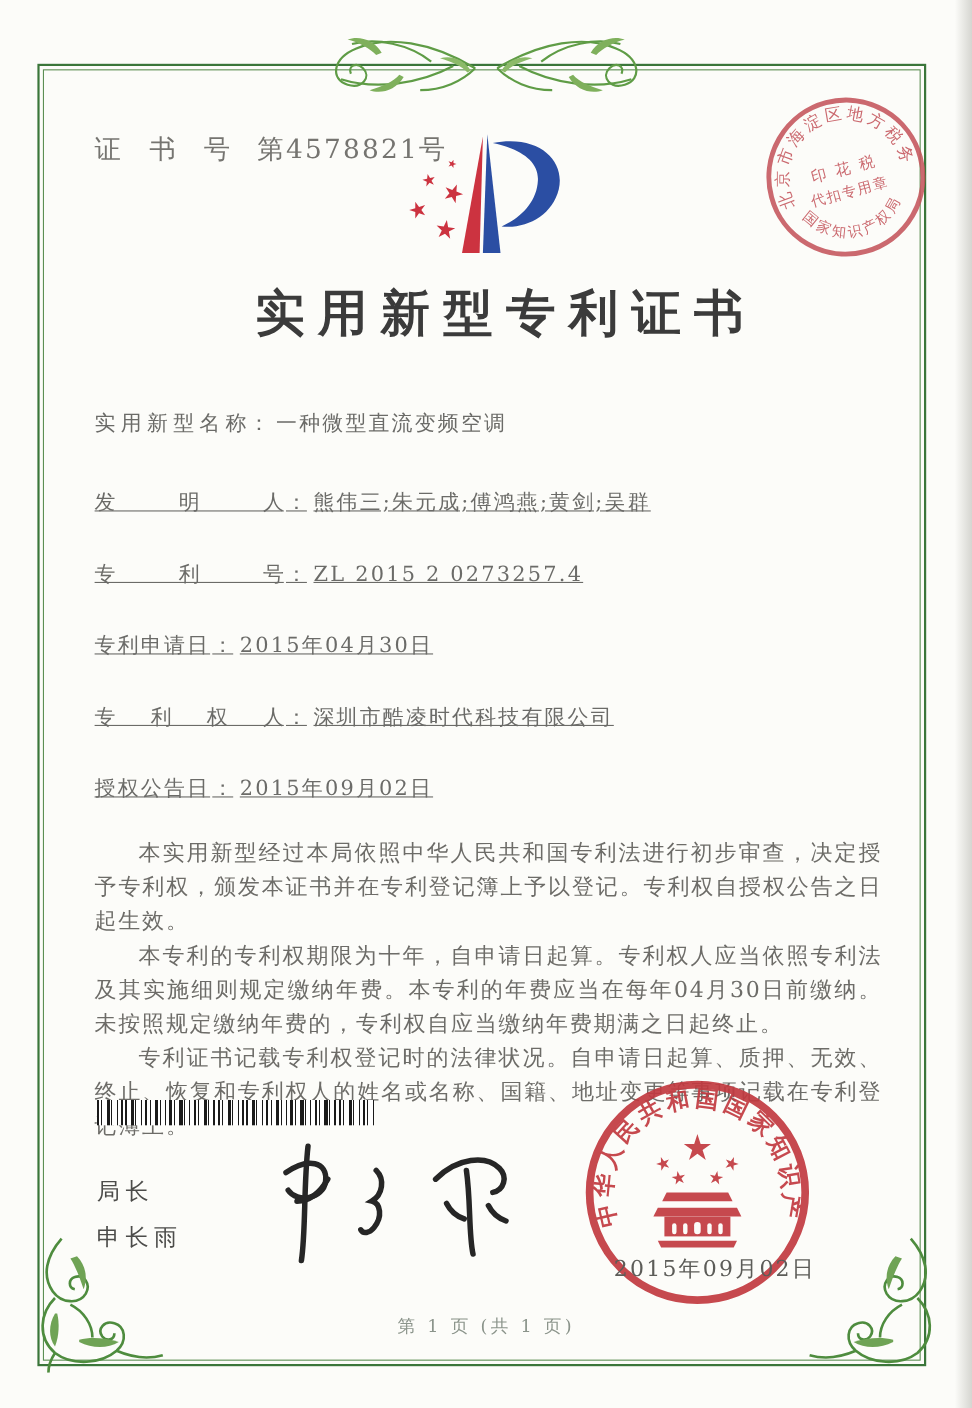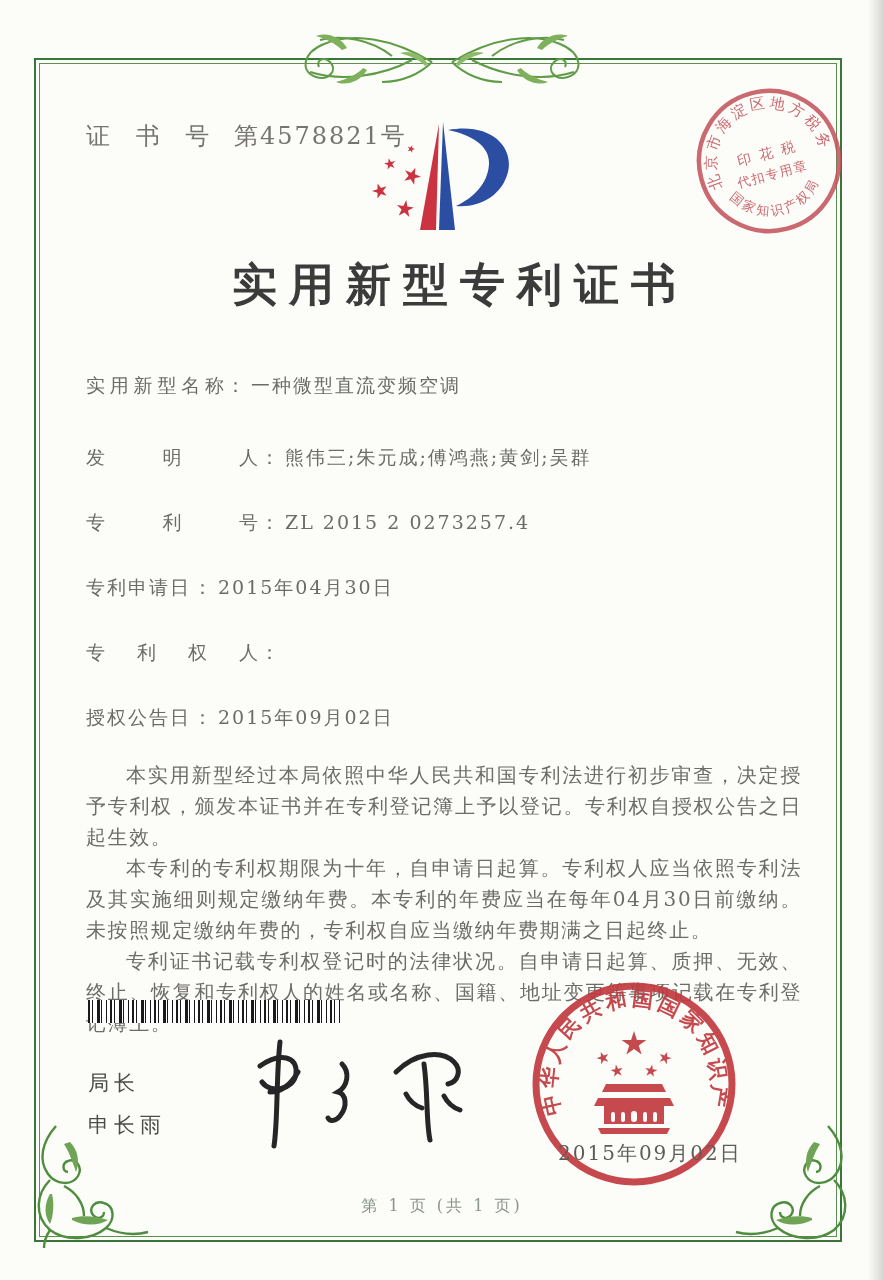--- a/index.html
+++ b/index.html
@@ -34,21 +34,21 @@
   .seal-tax { position:absolute; left:688px; top:80px; transform:rotate(-15deg); opacity:0.88; }
   .doc-title {
     position:absolute; left:0; right:0; top:255px; text-align:center;
     font-size:45px; font-weight:bold; color:#3b3b3b; letter-spacing:12px;
     text-indent:12px;
     padding-left:24px;
   }
   
   .fields { position:absolute; left:86px; top:372px; width:716px; color:#6b6b68; font-size:19px; }
   .frow { display:flex; align-items:baseline; line-height:27px; }
-  .frow + .frow { margin-top:44px; }
+  .frow + .frow { margin-top:44px;text-decoration:underline; }
   .frow.gap-lg { margin-top:45px; }
   .frow.gap-md { margin-top:38px; }
   .flabel { display:inline-block; text-align:justify; text-align-last:justify; }
   .flabel.w6 { width:138px; }
   .flabel.w3 { width:172px; }
   .flabel.w5 { width:auto; letter-spacing:2px; text-align-last:auto; }
   .fcolon { margin:0 6px 0 2px; }
   .fvalue { letter-spacing:2px; }
   
   .legal {
@@ -183,20 +183,21 @@
       <span class="fvalue">ZL 2015 2 0273257.4</span>
     </div>
     <div class="frow gap-md">
       <span class="flabel w5">专利申请日</span>
         <span class="fcolon">：</span>
       <span class="fvalue">2015年04月30日</span>
     </div>
     <div class="frow gap-md">
       <span class="flabel w3">专利权人</span>
         <span class="fcolon">：</span>
+      <span class="fvalue">深圳市酷凌时代科技有限公司</span>
     </div>
     <div class="frow gap-md">
       <span class="flabel w5">授权公告日</span>
         <span class="fcolon">：</span>
       <span class="fvalue">2015年09月02日</span>
     </div>
   </div>
 
   <div class="legal">
     <p>本实用新型经过本局依照中华人民共和国专利法进行初步审查，决定授予专利权，颁发本证书并在专利登记簿上予以登记。专利权自授权公告之日起生效。</p>

